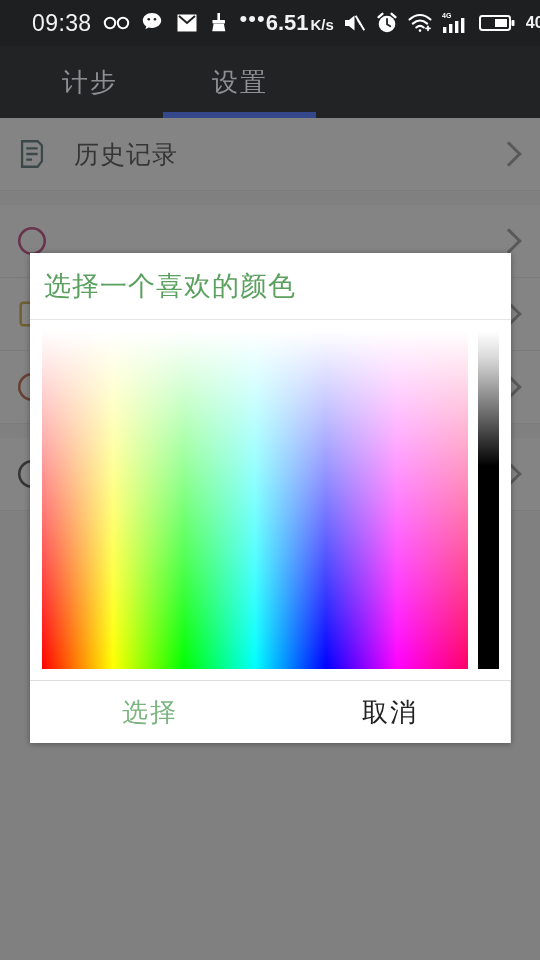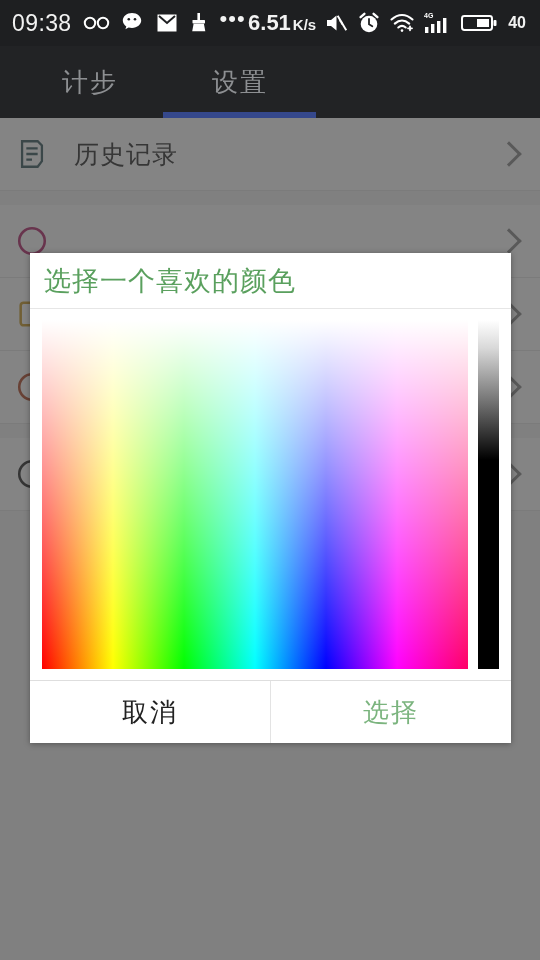--- a/index.html
+++ b/index.html
@@ -21,21 +21,21 @@
 
   
   .statusbar {
     position: absolute;
     left: 0; top: 0;
     width: 540px; height: 46px;
     background: #1e1f21;
     display: flex;
     align-items: center;
     box-sizing: border-box;
-    padding: 0 14px 0 12px;
+    padding: 0 14px 0 32px;
     color: #f2f2f2;
   }
   .sb-left { display: flex; align-items: center; gap: 10px; }
   .sb-right { display: flex; align-items: center; gap: 9px; margin-left: auto; font-weight: bold; }
   .sb-clock {
     font-size: 23px;
     letter-spacing: .4px;
     line-height: 1;
     font-weight: 400;
   }
@@ -139,21 +139,21 @@
     left: 30px;
     top: 253px;
     width: 481px;
     height: 490px;
     background: #ffffff;
     box-shadow: 0 1px 6px rgba(0,0,0,0.35);
     display: flex;
     flex-direction: column;
   }
   .dlg-title {
-    height: 56px;
+    height: 67px;
     display: flex;
     align-items: center;
     padding-left: 14px;
     font-size: 27px;
     color: #5aa05e;
     letter-spacing: 1px;
     border-bottom: 1px solid #e6e6e6;
     box-sizing: border-box;
   }
   .dlg-body {
@@ -364,18 +364,18 @@
 
     <div class="dlg-body">
       <div class="sv-panel">
         <div class="sv-hue"></div>
         <div class="sv-white"></div>
       </div>
       <div class="value-strip"></div>
     </div>
 
     <div class="dlg-actions">
+      <div class="dlg-btn confirm">选择</div>
       <div class="dlg-btn cancel">取消</div>
-      <div class="dlg-btn confirm">选择</div>
     </div>
   </div>
 
 </div>
 
 </body></html>

